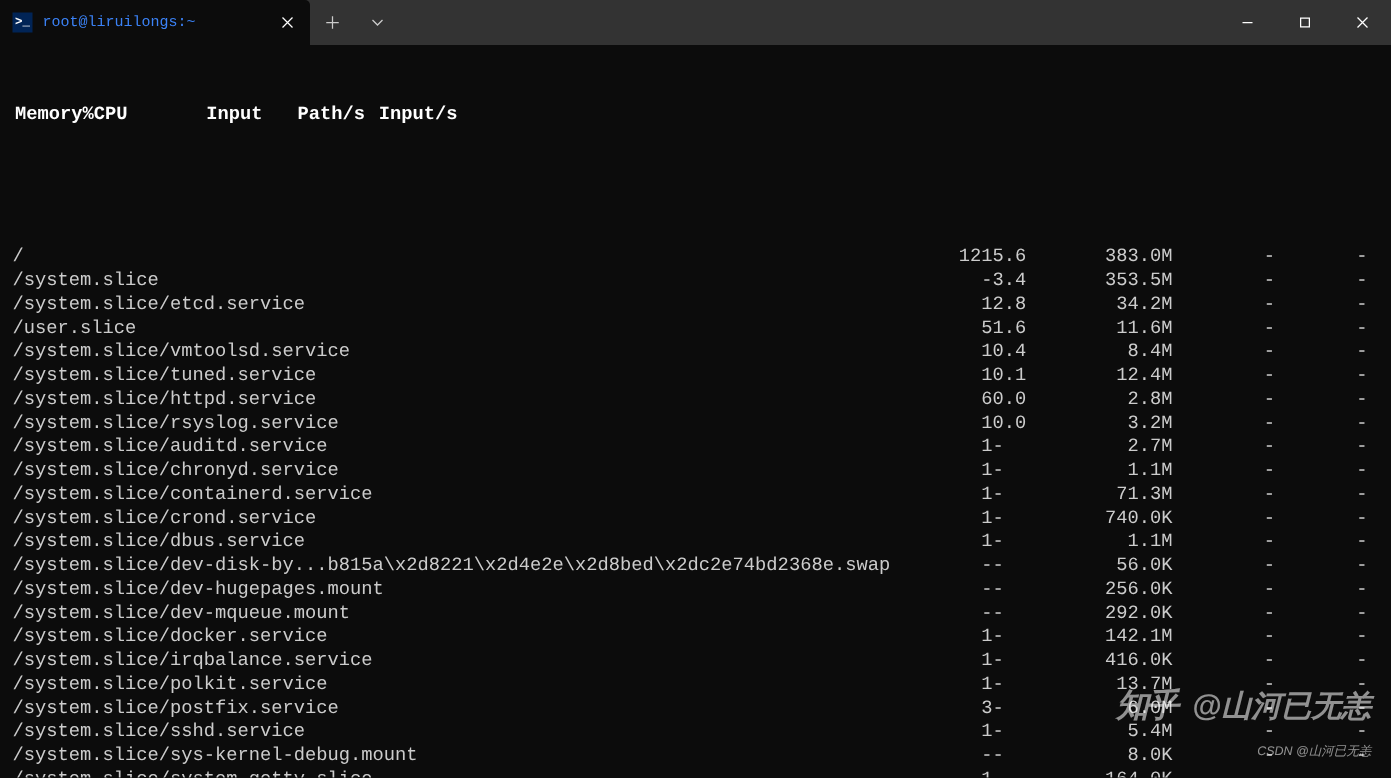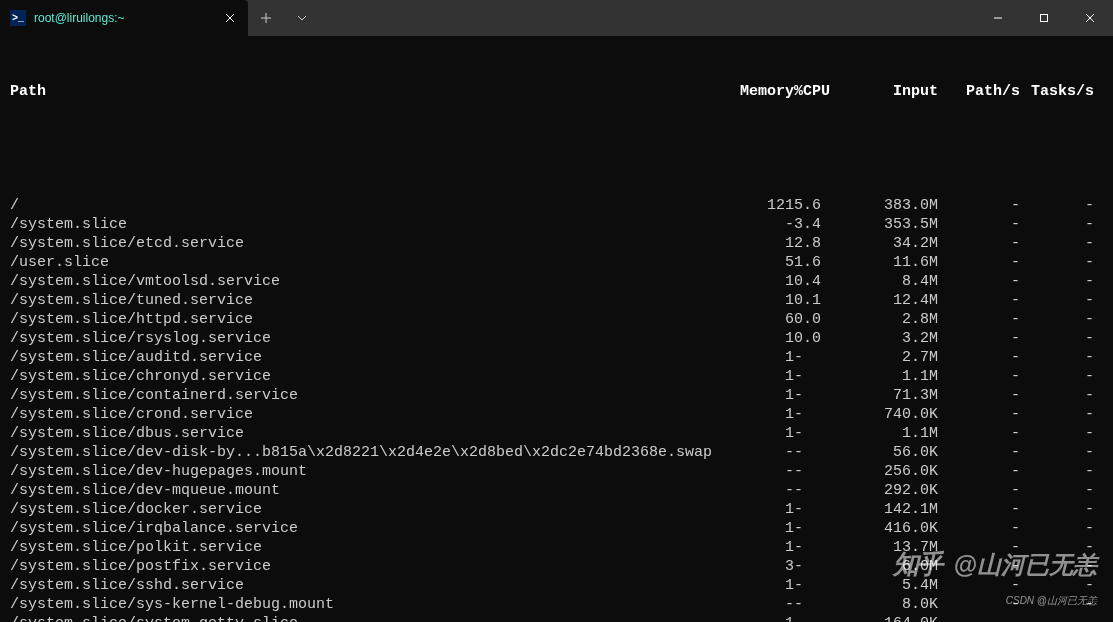--- a/index.html
+++ b/index.html
@@ -30,23 +30,23 @@
     border-top-right-radius:4px;
   }
   .tab-icon {
     width:16px;height:16px;
     background:#012456;
     display:flex;align-items:center;justify-content:center;
     font-size:10px;color:#fff;font-weight:bold;
   }
   .tab-title {
     flex:1;
-    font-family:Liberation Sans, sans-serif;
+    font-family:Liberation Mono, monospace;
     font-size:12px;
-    color:#5eead4;
+    color:#3b82f6;
     white-space:nowrap;overflow:hidden;text-overflow:ellipsis;
   }
   .tab-close {
     width:16px;height:16px;
     display:flex;align-items:center;justify-content:center;
     color:#ffffff;font-size:12px;
     cursor:pointer;
   }
   .tab-controls {
     display:flex;align-items:center;
@@ -136,26 +136,25 @@
     <div class="win-btn">
       <svg width="10" height="10" viewBox="0 0 10 10">
           <path d="M1 1 L9 9 M9 1 L1 9" stroke="#ffffff" stroke-width="1"></path>
         </svg>
     </div>
   </div>
 </div>
 
 <div class="terminal">
   <div class="header-row">
-    <span class="col-path">Path</span>
     <span class="col-tasks">Memory</span>
     <span class="col-cpu">%CPU</span>
     <span class="col-mem">Input</span>
     <span class="col-in">Path/s</span>
-    <span class="col-out">Tasks/s</span>
+    <span class="col-out">Input/s</span>
   </div>
   <div class="gap"></div>
   <div id="rows"><div class="data-row"><span class="col-path">/</span><span class="col-tasks">121</span><span class="col-cpu">5.6</span><span class="col-mem">383.0M</span><span class="col-in">-</span><span class="col-out">-</span></div><div class="data-row"><span class="col-path">/system.slice</span><span class="col-tasks">-</span><span class="col-cpu">3.4</span><span class="col-mem">353.5M</span><span class="col-in">-</span><span class="col-out">-</span></div><div class="data-row"><span class="col-path">/system.slice/etcd.service</span><span class="col-tasks">1</span><span class="col-cpu">2.8</span><span class="col-mem">34.2M</span><span class="col-in">-</span><span class="col-out">-</span></div><div class="data-row"><span class="col-path">/user.slice</span><span class="col-tasks">5</span><span class="col-cpu">1.6</span><span class="col-mem">11.6M</span><span class="col-in">-</span><span class="col-out">-</span></div><div class="data-row"><span class="col-path">/system.slice/vmtoolsd.service</span><span class="col-tasks">1</span><span class="col-cpu">0.4</span><span class="col-mem">8.4M</span><span class="col-in">-</span><span class="col-out">-</span></div><div class="data-row"><span class="col-path">/system.slice/tuned.service</span><span class="col-tasks">1</span><span class="col-cpu">0.1</span><span class="col-mem">12.4M</span><span class="col-in">-</span><span class="col-out">-</span></div><div class="data-row"><span class="col-path">/system.slice/httpd.service</span><span class="col-tasks">6</span><span class="col-cpu">0.0</span><span class="col-mem">2.8M</span><span class="col-in">-</span><span class="col-out">-</span></div><div class="data-row"><span class="col-path">/system.slice/rsyslog.service</span><span class="col-tasks">1</span><span class="col-cpu">0.0</span><span class="col-mem">3.2M</span><span class="col-in">-</span><span class="col-out">-</span></div><div class="data-row"><span class="col-path">/system.slice/auditd.service</span><span class="col-tasks">1</span><span class="col-cpu">-</span><span class="col-mem">2.7M</span><span class="col-in">-</span><span class="col-out">-</span></div><div class="data-row"><span class="col-path">/system.slice/chronyd.service</span><span class="col-tasks">1</span><span class="col-cpu">-</span><span class="col-mem">1.1M</span><span class="col-in">-</span><span class="col-out">-</span></div><div class="data-row"><span class="col-path">/system.slice/containerd.service</span><span class="col-tasks">1</span><span class="col-cpu">-</span><span class="col-mem">71.3M</span><span class="col-in">-</span><span class="col-out">-</span></div><div class="data-row"><span class="col-path">/system.slice/crond.service</span><span class="col-tasks">1</span><span class="col-cpu">-</span><span class="col-mem">740.0K</span><span class="col-in">-</span><span class="col-out">-</span></div><div class="data-row"><span class="col-path">/system.slice/dbus.service</span><span class="col-tasks">1</span><span class="col-cpu">-</span><span class="col-mem">1.1M</span><span class="col-in">-</span><span class="col-out">-</span></div><div class="data-row"><span class="col-path">/system.slice/dev-disk-by...b815a\x2d8221\x2d4e2e\x2d8bed\x2dc2e74bd2368e.swap</span><span class="col-tasks">-</span><span class="col-cpu">-</span><span class="col-mem">56.0K</span><span class="col-in">-</span><span class="col-out">-</span></div><div class="data-row"><span class="col-path">/system.slice/dev-hugepages.mount</span><span class="col-tasks">-</span><span class="col-cpu">-</span><span class="col-mem">256.0K</span><span class="col-in">-</span><span class="col-out">-</span></div><div class="data-row"><span class="col-path">/system.slice/dev-mqueue.mount</span><span class="col-tasks">-</span><span class="col-cpu">-</span><span class="col-mem">292.0K</span><span class="col-in">-</span><span class="col-out">-</span></div><div class="data-row"><span class="col-path">/system.slice/docker.service</span><span class="col-tasks">1</span><span class="col-cpu">-</span><span class="col-mem">142.1M</span><span class="col-in">-</span><span class="col-out">-</span></div><div class="data-row"><span class="col-path">/system.slice/irqbalance.service</span><span class="col-tasks">1</span><span class="col-cpu">-</span><span class="col-mem">416.0K</span><span class="col-in">-</span><span class="col-out">-</span></div><div class="data-row"><span class="col-path">/system.slice/polkit.service</span><span class="col-tasks">1</span><span class="col-cpu">-</span><span class="col-mem">13.7M</span><span class="col-in">-</span><span class="col-out">-</span></div><div class="data-row"><span class="col-path">/system.slice/postfix.service</span><span class="col-tasks">3</span><span class="col-cpu">-</span><span class="col-mem">6.0M</span><span class="col-in">-</span><span class="col-out">-</span></div><div class="data-row"><span class="col-path">/system.slice/sshd.service</span><span class="col-tasks">1</span><span class="col-cpu">-</span><span class="col-mem">5.4M</span><span class="col-in">-</span><span class="col-out">-</span></div><div class="data-row"><span class="col-path">/system.slice/sys-kernel-debug.mount</span><span class="col-tasks">-</span><span class="col-cpu">-</span><span class="col-mem">8.0K</span><span class="col-in">-</span><span class="col-out">-</span></div><div class="data-row"><span class="col-path">/system.slice/system-getty.slice</span><span class="col-tasks">1</span><span class="col-cpu">-</span><span class="col-mem">164.0K</span><span class="col-in">-</span><span class="col-out">-</span></div></div>
 </div>
 
 <div class="watermark1">
   <span class="z">知乎</span><span> @山河已无恙</span>
 </div>
 <div class="watermark2">CSDN @山河已无恙</div>
 

